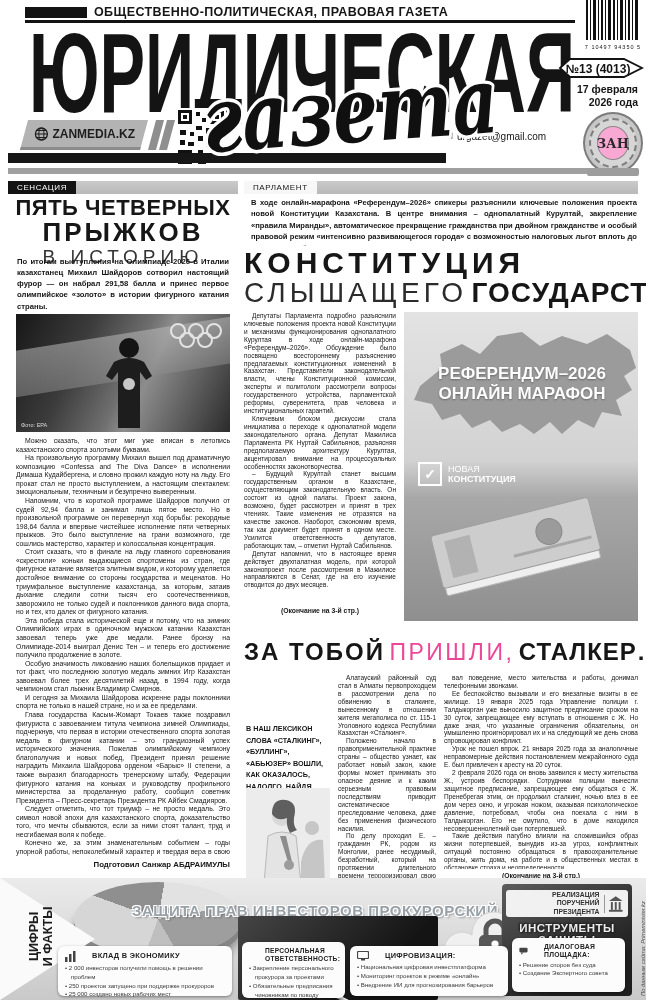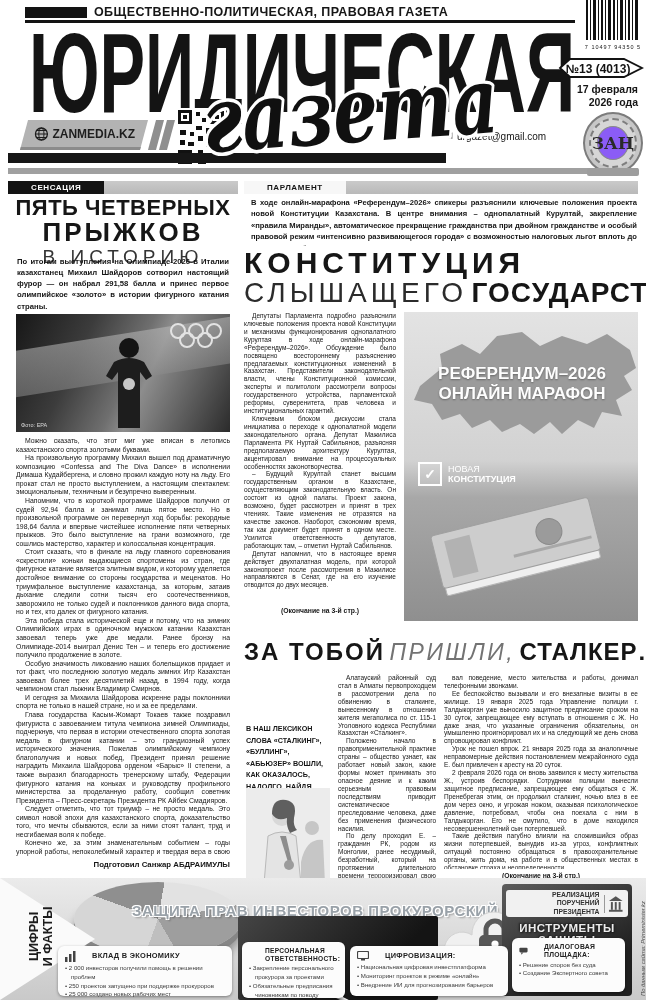--- a/index.html
+++ b/index.html
@@ -20,31 +20,31 @@
              transform:skewX(-15deg);border-bottom:3px solid #8b8b8b;}
   .zan-badge-inner{transform:skewX(15deg);display:flex;align-items:center;gap:4px;height:100%;padding-left:10px;
                    font-size:12px;font-weight:bold;color:#1e1e1e;}
   .slash{position:absolute;top:120px;width:8px;height:30px;background:#8f8f8f;transform:skewX(-15deg);}
   .qr-svg{position:absolute;left:176px;top:108px;width:50px;height:58px;}
   .email-row{position:absolute;left:443px;top:130px;font-size:10px;display:flex;align-items:center;gap:4px;}
   .envelope{font-size:12px;line-height:1;}
   .seal{position:absolute;right:3px;top:112px;width:60px;height:62px;}
   .seal-outer{position:absolute;inset:0;border-radius:50%;background:#c7c7c7;border:2px solid #7c7c7c;}
   .seal-mid{position:absolute;inset:6px;border-radius:50%;border:2px dashed #7e7e7e;background:#d6d6d6;}
-  .seal-core{position:absolute;inset:14px;border-radius:50%;background:#8b5cf6;border:1.5px solid #8a8a8a;
+  .seal-core{position:absolute;inset:14px;border-radius:50%;background:#f9a8d4;border:1.5px solid #8a8a8a;
              display:flex;align-items:center;justify-content:center;font-family:"DejaVu Serif",serif;
-             font-weight:bold;font-size:17px;color:#2a2a2a;}
+             font-weight:bold;font-size:13px;color:#2a2a2a;}
   .seal-ribbon{position:absolute;left:4px;bottom:-2px;width:52px;height:8px;background:#9d9d9d;border-radius:2px;}
   .hdr-black-bar{position:absolute;left:8px;top:153px;width:438px;height:10px;background:#161616;}
   .hdr-gray-bar{position:absolute;left:8px;top:168px;width:630px;height:6px;background:#a0a0a0;}
 
   
   .seclabel{position:absolute;height:13px;background:linear-gradient(#cacaca,#b9b9b9);}
-  .seclabel .chip{position:absolute;left:0;top:0;height:13px;padding:0 23px;background:#131313;color:#fff;
-                  font-size:8px;font-weight:bold;line-height:13px;letter-spacing:.6px;white-space:nowrap;}
+  .seclabel .chip{position:absolute;left:0;top:0;height:13px;padding:0 9px;background:#131313;color:#fff;
+                  font-size:8px;font-weight:normal;line-height:13px;letter-spacing:.6px;white-space:nowrap;}
   .seclabel.light .chip{background:#f7f7f7;color:#131313;}
 
   
   .sens-headline{position:absolute;left:8px;top:196px;width:230px;text-align:center;}
   .sens-h-l1{font-size:22px;font-weight:bold;letter-spacing:.5px;line-height:1.05;}
   .sens-h-l2{font-size:26px;font-weight:bold;letter-spacing:3px;line-height:1.05;}
   .sens-h-l3{font-size:19px;font-weight:normal;letter-spacing:5px;color:#333;line-height:1.15;}
   .sens-lead{position:absolute;left:17px;top:256px;width:212px;height:56px;overflow:hidden;
              font-size:7.7px;font-weight:bold;text-align:justify;line-height:1.45;}
   .sens-photo{position:absolute;left:16px;top:314px;width:214px;height:118px;overflow:hidden;
@@ -81,21 +81,21 @@
   .poster-badge{position:absolute;left:14px;top:150px;display:flex;align-items:center;gap:6px;}
   .checkbox{width:20px;height:20px;border:2.5px solid #fff;display:flex;align-items:center;justify-content:center;
             color:#fff;font-weight:bold;font-size:14px;background:rgba(255,255,255,.12);}
   .poster-badge-text{color:#fff;font-size:9px;line-height:1.15;}
   .poster-badge-text .b2{font-weight:bold;}
   .poster-book{position:absolute;left:0;bottom:0;width:234px;height:130px;}
 
   
   .stalk-h{position:absolute;left:244px;top:640px;width:394px;white-space:nowrap;line-height:1;}
   .stalk-h-b1{font-size:24px;font-weight:bold;letter-spacing:2px;}
-  .stalk-h-light{font-size:23px;font-weight:normal;letter-spacing:2.5px;color:#737373;font-style:italic;}
+  .stalk-h-light{font-size:23px;font-weight:normal;letter-spacing:2.5px;color:#ec4899;}
   .stalk-h-b2{font-size:24px;font-weight:bold;letter-spacing:1px;}
   .stalk-intro{position:absolute;left:246px;top:675px;width:84px;font-size:7.2px;font-weight:bold;
                text-transform:uppercase;line-height:1.6;margin-top:48px;}
   .stalk-illus{position:absolute;left:246px;top:788px;width:84px;height:112px;background:#ececec;}
   .stalk-col{position:absolute;top:674px;overflow:hidden;font-size:6.5px;line-height:1.22;text-align:justify;}
   .stalk-col p{margin:0;text-indent:8px;}
   .stalk-col2{left:338px;width:98px;height:215px;}
   .stalk-col3{left:444px;width:194px;height:195px;}
   .stalk-cont{left:444px;top:872px;width:194px;}
 

